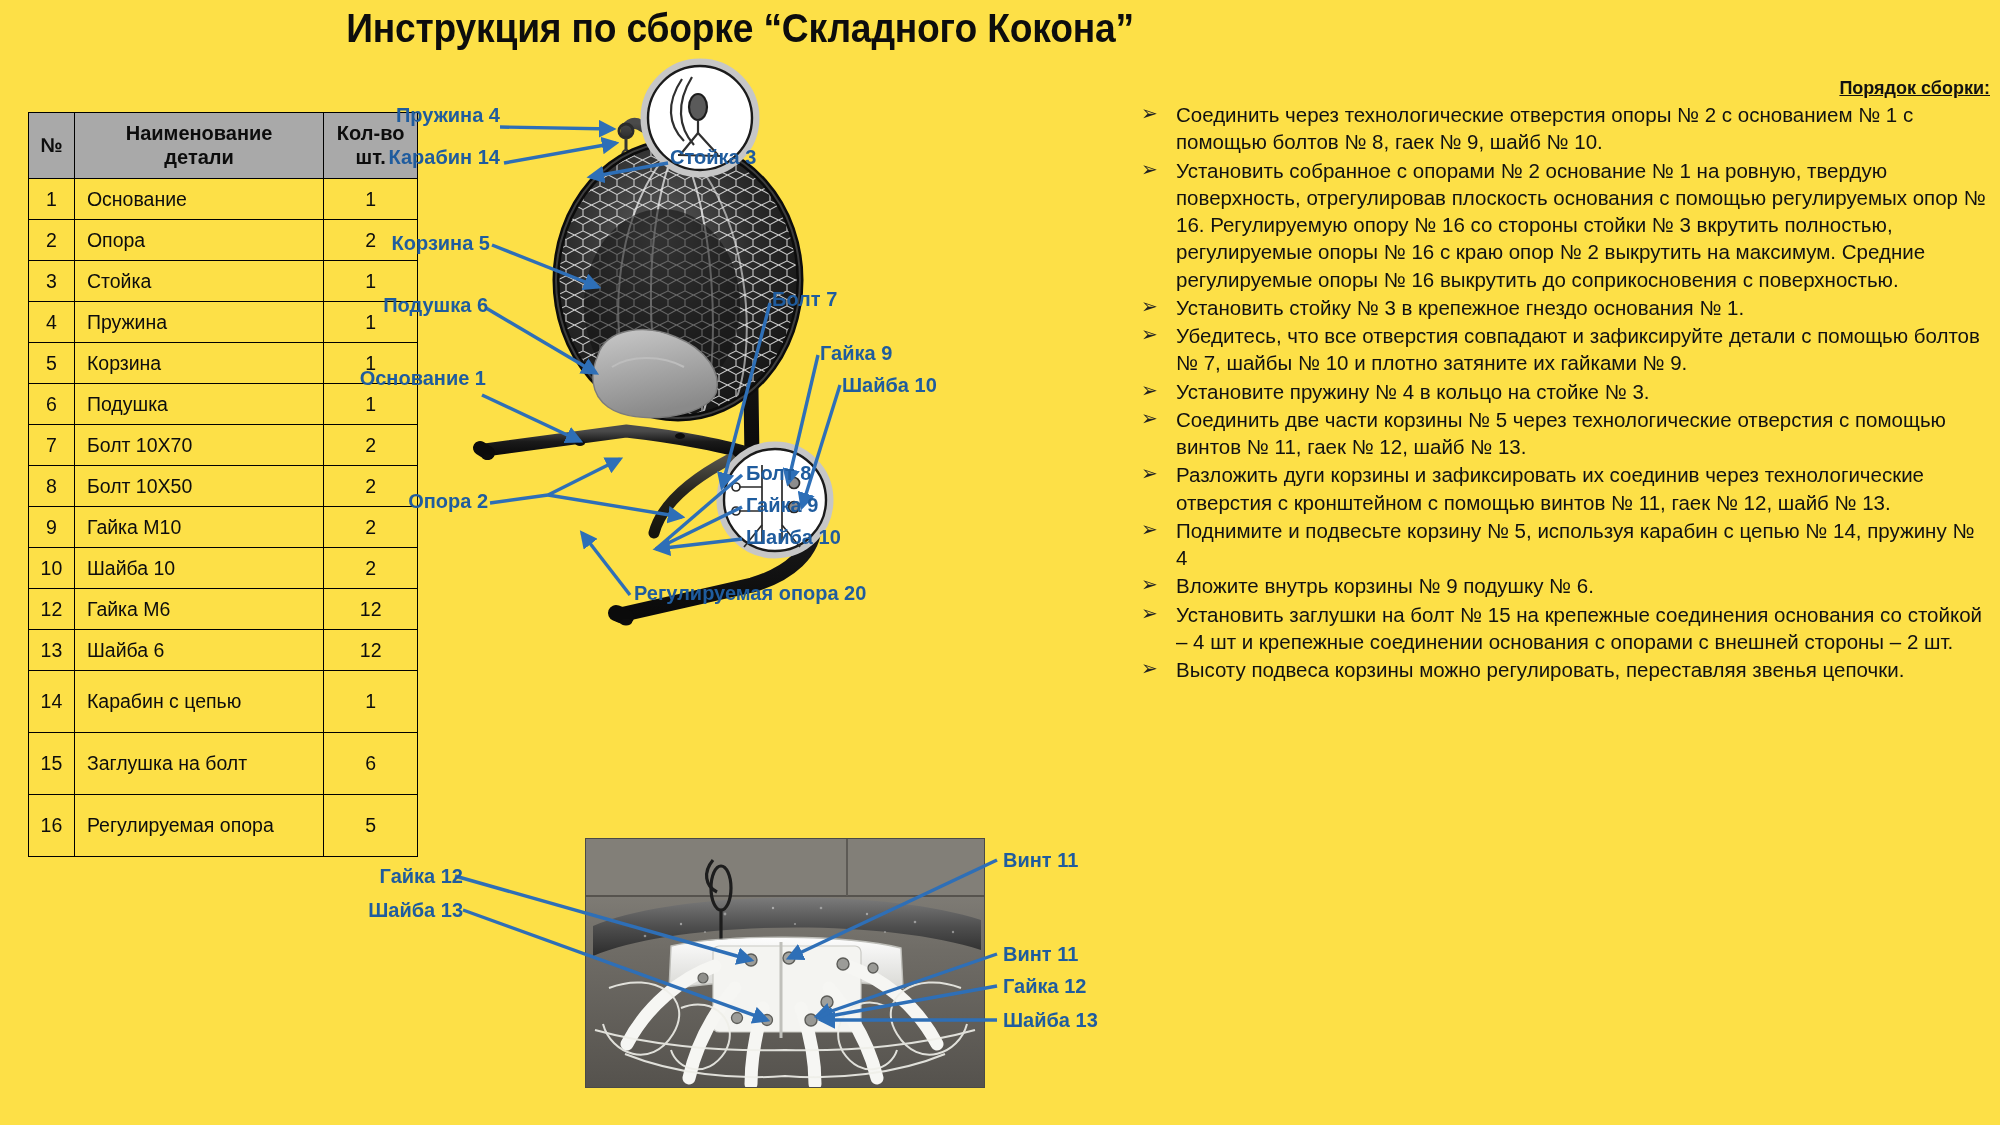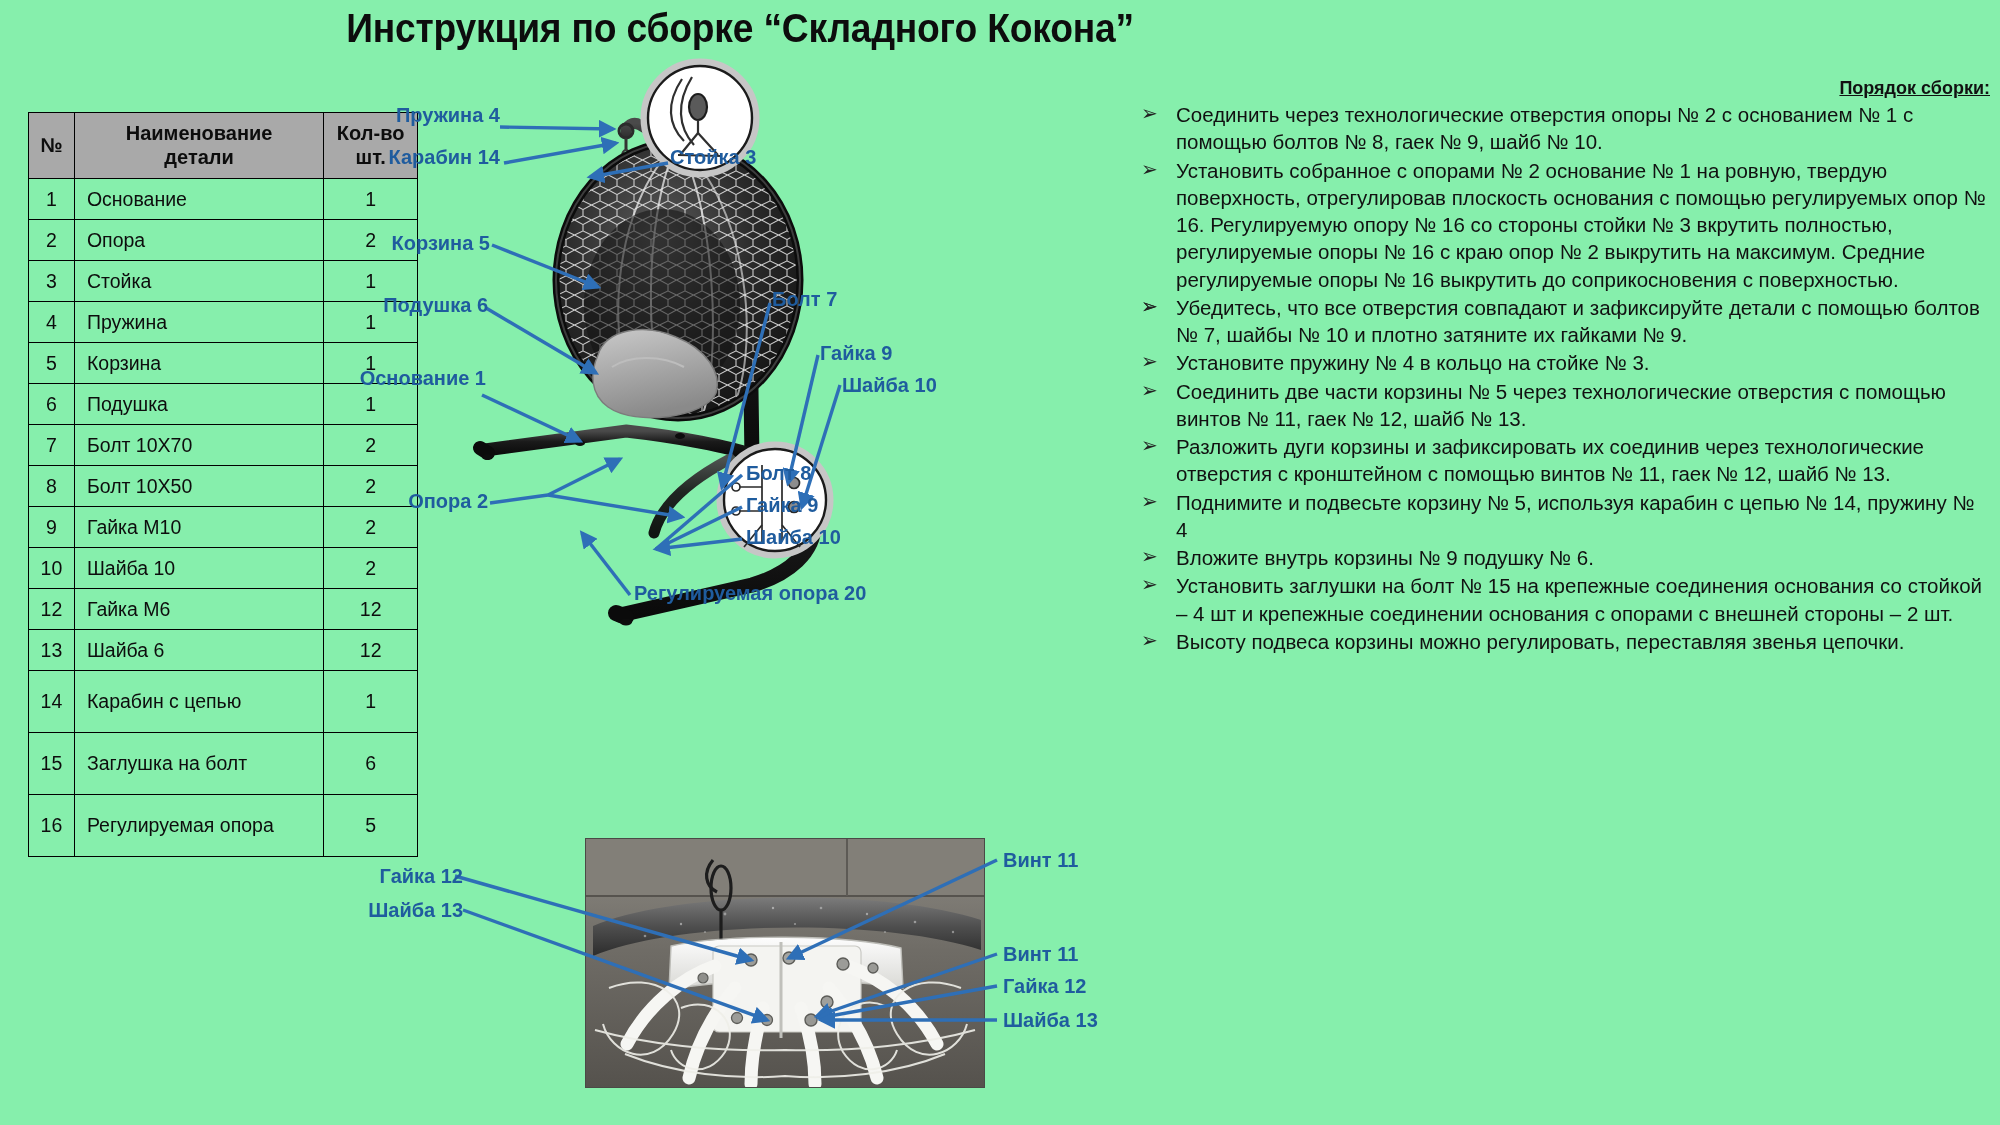--- a/index.html
+++ b/index.html
@@ -2,21 +2,21 @@
 <html><head>
 <meta charset="utf-8">
 <style>
   * { box-sizing: border-box; margin: 0; padding: 0; }
   html, body {
     width: 2000px; height: 1125px;
     background: #ffffff;
     font-family: "Liberation Sans", sans-serif;
     overflow: hidden;
   }
-  #page { position: relative; width: 2000px; height: 1125px; background: #86efac; text-decoration: underline; }
+  #page { position: relative; width: 2000px; height: 1125px; background: #fde047; text-decoration: underline; }
 
   
   #title {
     position: absolute; left: 0; top: 6px; width: 1480px;
     text-align: center;
     font-size: 40px; font-weight: bold; color: #0d0d0d;
     letter-spacing: -0.2px;
     transform: scaleX(0.93); transform-origin: center top;
   }
 
@@ -468,21 +468,21 @@
     <div class="callout" style="left:418px; top:106px;">Винт 11</div>
     <div class="callout" style="left:418px; top:138px;">Гайка 12</div>
     <div class="callout" style="left:418px; top:172px;">Шайба 13</div>
   </div>
 
   <div id="steps">
     <div id="steps-heading"><span>Порядок сборки</span><span class="colon">:</span></div>
     <ul id="steps-list">
         <li><span class="bullet">➢</span><span>Соединить через технологические отверстия опоры № 2 с основанием № 1 с помощью болтов № 8, гаек № 9, шайб № 10.</span></li>
         <li><span class="bullet">➢</span><span>Установить собранное с опорами № 2 основание № 1 на ровную, твердую поверхность, отрегулировав плоскость основания с помощью регулируемых опор № 16. Регулируемую опору № 16 со стороны стойки № 3 вкрутить полностью, регулируемые опоры № 16  с краю опор № 2 выкрутить на максимум. Средние регулируемые опоры № 16 выкрутить до соприкосновения с поверхностью.</span></li>
-        <li><span class="bullet">➢</span></li>
+        <li><span class="bullet">➢</span><span>Установить стойку № 3 в крепежное гнездо основания № 1.</span></li>
         <li><span class="bullet">➢</span><span>Убедитесь, что все отверстия совпадают и зафиксируйте детали с помощью болтов № 7, шайбы № 10 и плотно затяните их гайками № 9.</span></li>
         <li><span class="bullet">➢</span><span>Установите пружину № 4 в кольцо на стойке № 3.</span></li>
         <li><span class="bullet">➢</span><span>Соединить две части корзины № 5 через технологические отверстия с помощью винтов № 11, гаек № 12, шайб № 13.</span></li>
         <li><span class="bullet">➢</span><span>Разложить дуги корзины и зафиксировать их соединив через технологические отверстия с кронштейном с помощью винтов № 11, гаек № 12, шайб № 13.</span></li>
         <li><span class="bullet">➢</span><span>Поднимите и подвесьте корзину № 5, используя карабин с цепью № 14, пружину № 4</span></li>
         <li><span class="bullet">➢</span><span>Вложите внутрь корзины № 9 подушку № 6.</span></li>
         <li><span class="bullet">➢</span><span>Установить заглушки на болт № 15 на крепежные соединения основания со стойкой – 4 шт и крепежные соединении основания с опорами с внешней стороны – 2 шт.</span></li>
         <li><span class="bullet">➢</span><span>Высоту подвеса корзины можно регулировать, переставляя звенья цепочки.</span></li>
       </ul>
   </div>

